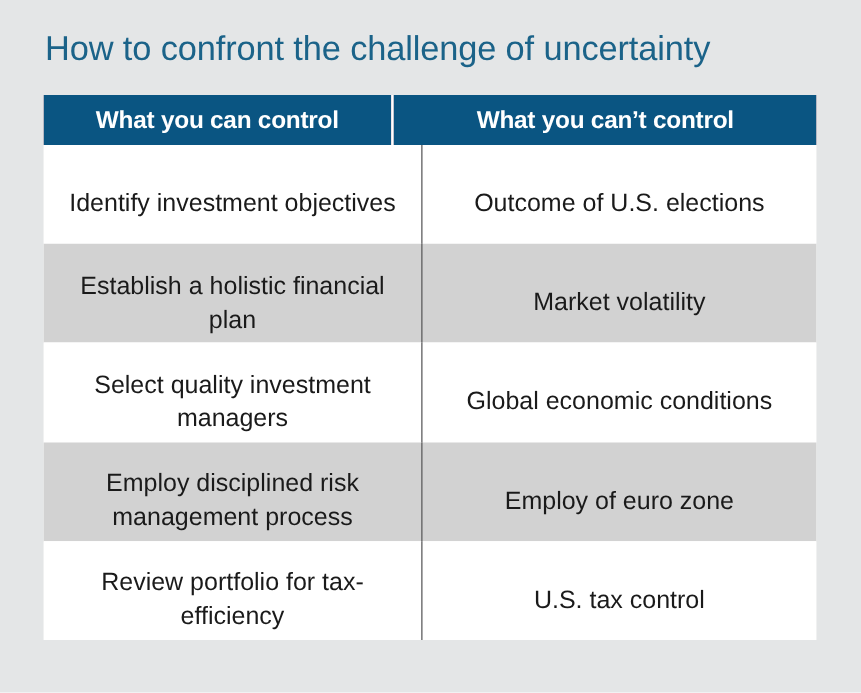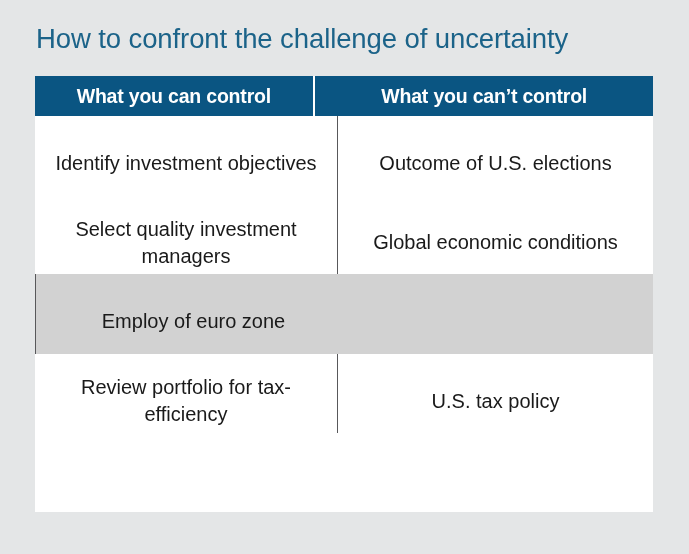--- a/index.html
+++ b/index.html
@@ -114,32 +114,38 @@
       <div class="th-gap"></div>
       <div class="th th-right">What you can’t control</div>
     </div>
 
     <div class="row white">
       <div class="cell cell-left">Identify investment objectives</div>
       <div class="divider"></div>
       <div class="cell cell-right">Outcome of U.S. elections</div>
     </div>
 
+    <div class="row gray">
+      <div class="cell cell-left">Establish a holistic financial plan</div>
+      <div class="divider"></div>
+      <div class="cell cell-right">Market volatility</div>
+    </div>
 
     <div class="row white">
       <div class="cell cell-left">Select quality investment managers</div>
       <div class="divider"></div>
       <div class="cell cell-right">Global economic conditions</div>
     </div>
 
     <div class="row gray">
+      <div class="cell cell-left">Employ disciplined risk management process</div>
       <div class="divider"></div>
       <div class="cell cell-right">Employ of euro zone</div>
     </div>
 
     <div class="row white">
       <div class="cell cell-left">Review portfolio for tax-efficiency</div>
       <div class="divider"></div>
-      <div class="cell cell-right">U.S. tax policy</div>
+      <div class="cell cell-right">U.S. tax control</div>
     </div>
 
   </div>
 </div>
 
 </body></html>

